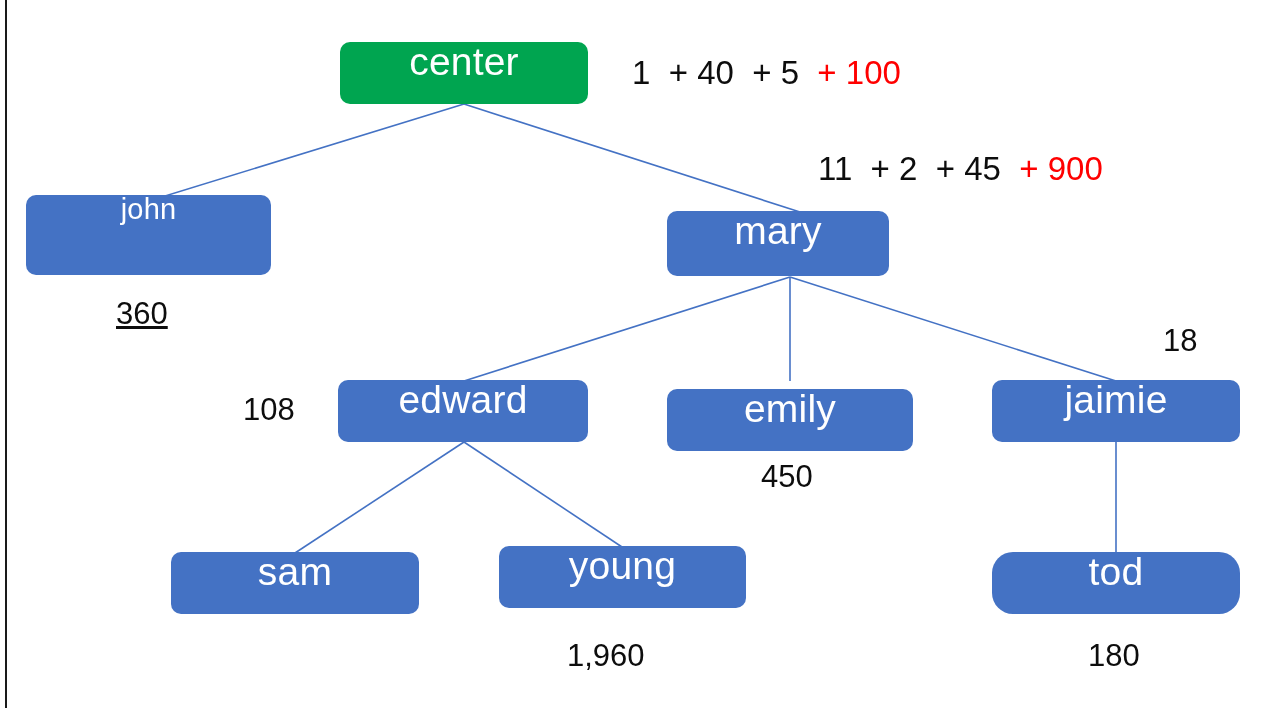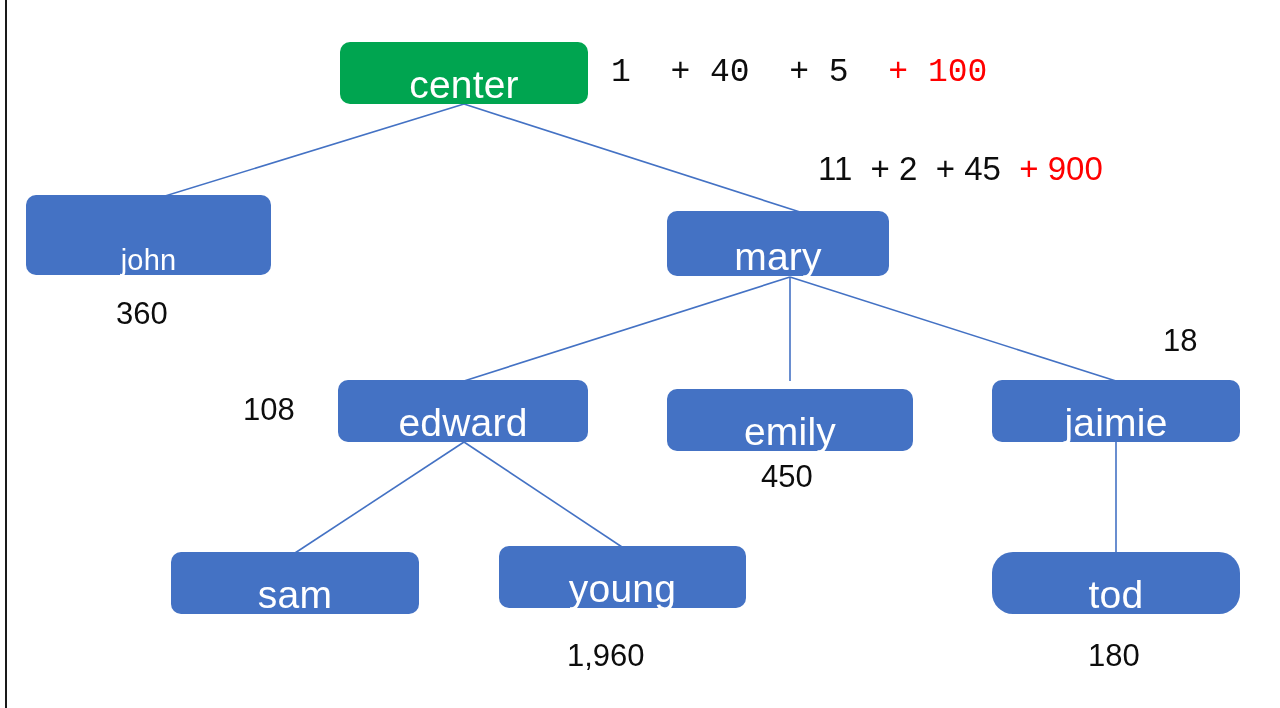--- a/index.html
+++ b/index.html
@@ -33,21 +33,21 @@
     width: 1280px;
     height: 708px;
     pointer-events: none;
   }
   .node {
     position: absolute;
     box-sizing: border-box;
     border-radius: 10px;
     color: #ffffff;
     display: flex;
-    align-items: flex-end;
+    align-items: flex-start;
     justify-content: center;
     font-weight: 400;
     letter-spacing: 0.2px;
     line-height: 1;
     white-space: nowrap;
   }
   .node-green { background: #00A550; }
   .node-blue  { background: #4472C4; }
   .value-label {
     position: absolute;
@@ -107,25 +107,25 @@
         <span>sam</span>
       </div>
       <div class="node node-blue" style="left: 499px; top: 546px; width: 247px; height: 62px; font-size: 39px;">
         <span>young</span>
       </div>
       <div class="node node-blue" style="left: 992px; top: 552px; width: 248px; height: 62px; font-size: 39px; border-radius: 21px;">
         <span>tod</span>
       </div>
     </div>
   <div id="label-layer">
-      <div class="value-label" style="left: 116px; top: 298px;">360</div>
+      <div class="value-label" style="left: 116px; top: 298px; text-decoration: underline;">360</div>
       <div class="value-label" style="left: 243px; top: 394px;">108</div>
       <div class="value-label" style="left: 761px; top: 461px;">450</div>
       <div class="value-label" style="left: 1163px; top: 325px;">18</div>
       <div class="value-label" style="left: 567px; top: 640px;">1,960</div>
       <div class="value-label" style="left: 1088px; top: 640px;">180</div>
     </div>
   <div id="formula-layer">
-      <div class="formula" style="left: 611px; top: 56px; font-family: Liberation Mono, monospace;"><span class="seg">1</span>&nbsp; <span class="seg">+ 40</span>&nbsp; <span class="seg">+ 5</span>&nbsp; <span class="seg red">+ 100</span></div>
+      <div class="formula" style="left: 632px; top: 56px;"><span class="seg">1</span>&nbsp; <span class="seg">+ 40</span>&nbsp; <span class="seg">+ 5</span>&nbsp; <span class="seg red">+ 100</span></div>
       <div class="formula" style="left: 818px; top: 152px;"><span class="seg">11</span>&nbsp; <span class="seg">+ 2</span>&nbsp; <span class="seg">+ 45</span>&nbsp; <span class="seg red">+ 900</span></div>
     </div>
 
 </div>
 
 </body></html>

